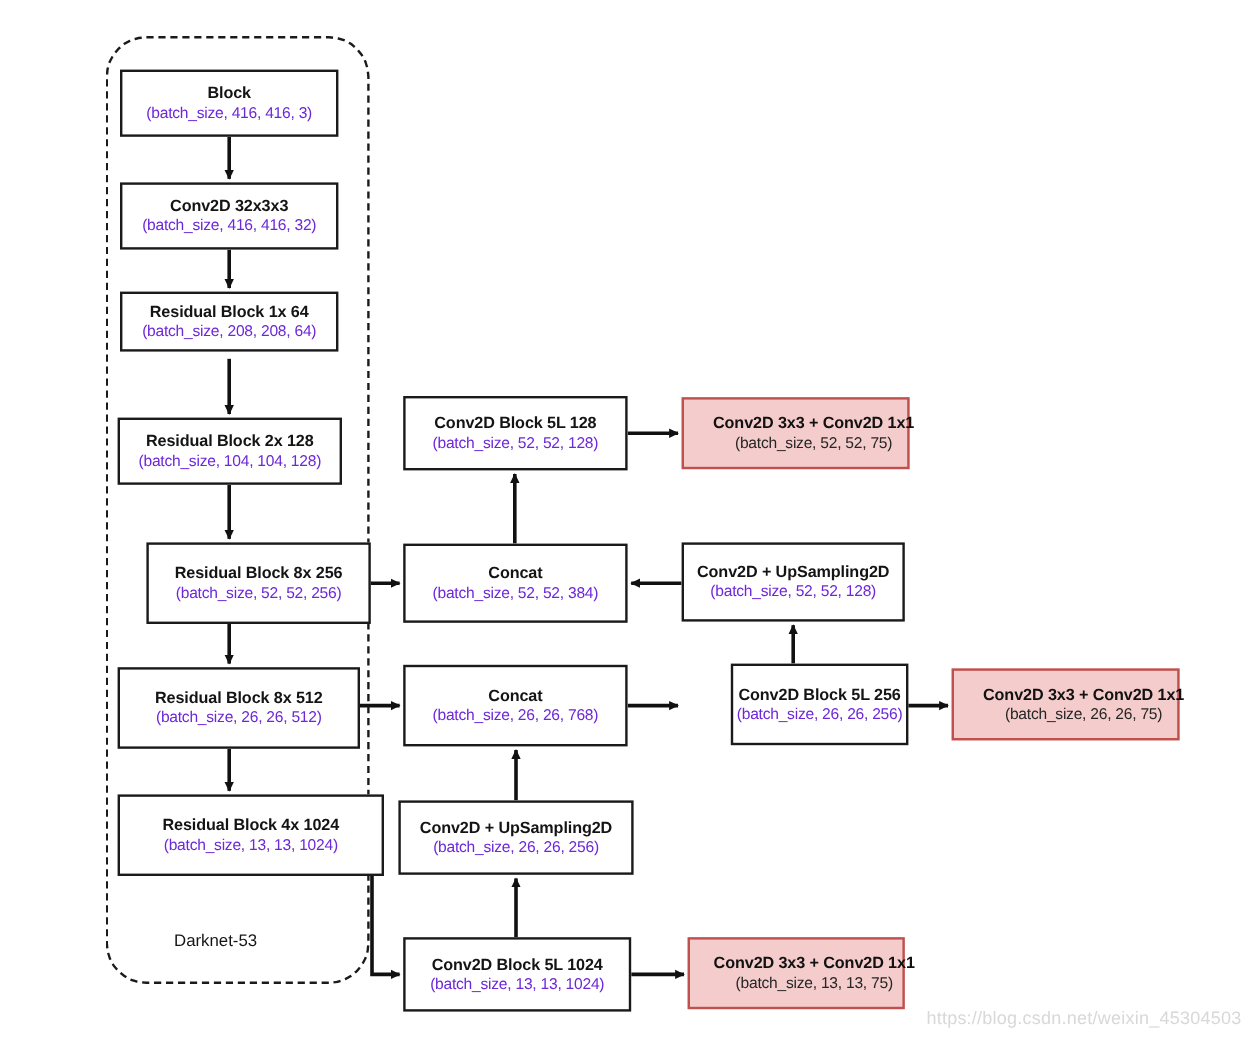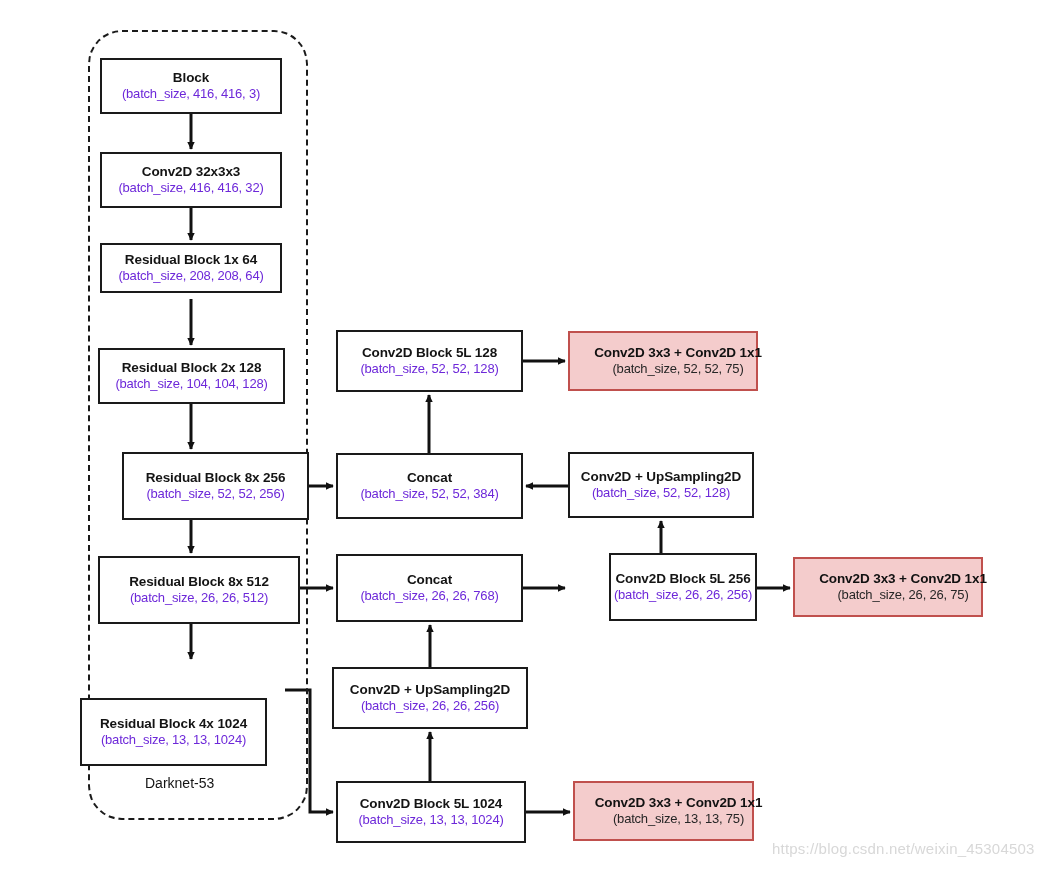--- a/index.html
+++ b/index.html
@@ -141,21 +141,21 @@
         <div class="shp">(batch_size, 104, 104, 128)</div>
       </div>
       <div class="node" style="left: 98px; top: 452px; width: 187px; height: 68px; margin-left: 24px;">
         <div class="ttl">Residual Block 8x  256</div>
         <div class="shp">(batch_size, 52, 52, 256)</div>
       </div>
       <div class="node" style="left: 98px; top: 556px; width: 202px; height: 68px;">
         <div class="ttl">Residual Block 8x  512</div>
         <div class="shp">(batch_size, 26, 26, 512)</div>
       </div>
-      <div class="node" style="left: 80px; top: 662px; width: 187px; height: 68px; margin-top: 36px;">
+      <div class="node" style="left: 98px; top: 662px; width: 222px; height: 68px;">
         <div class="ttl">Residual Block 4x  1024</div>
         <div class="shp">(batch_size, 13, 13, 1024)</div>
       </div>
       <div class="node" style="left: 336px; top: 330px; width: 187px; height: 62px;">
         <div class="ttl">Conv2D Block 5L  128</div>
         <div class="shp">(batch_size, 52, 52, 128)</div>
       </div>
       <div class="node" style="left: 336px; top: 453px; width: 187px; height: 66px;">
         <div class="ttl">Concat</div>
         <div class="shp">(batch_size, 52, 52, 384)</div>

